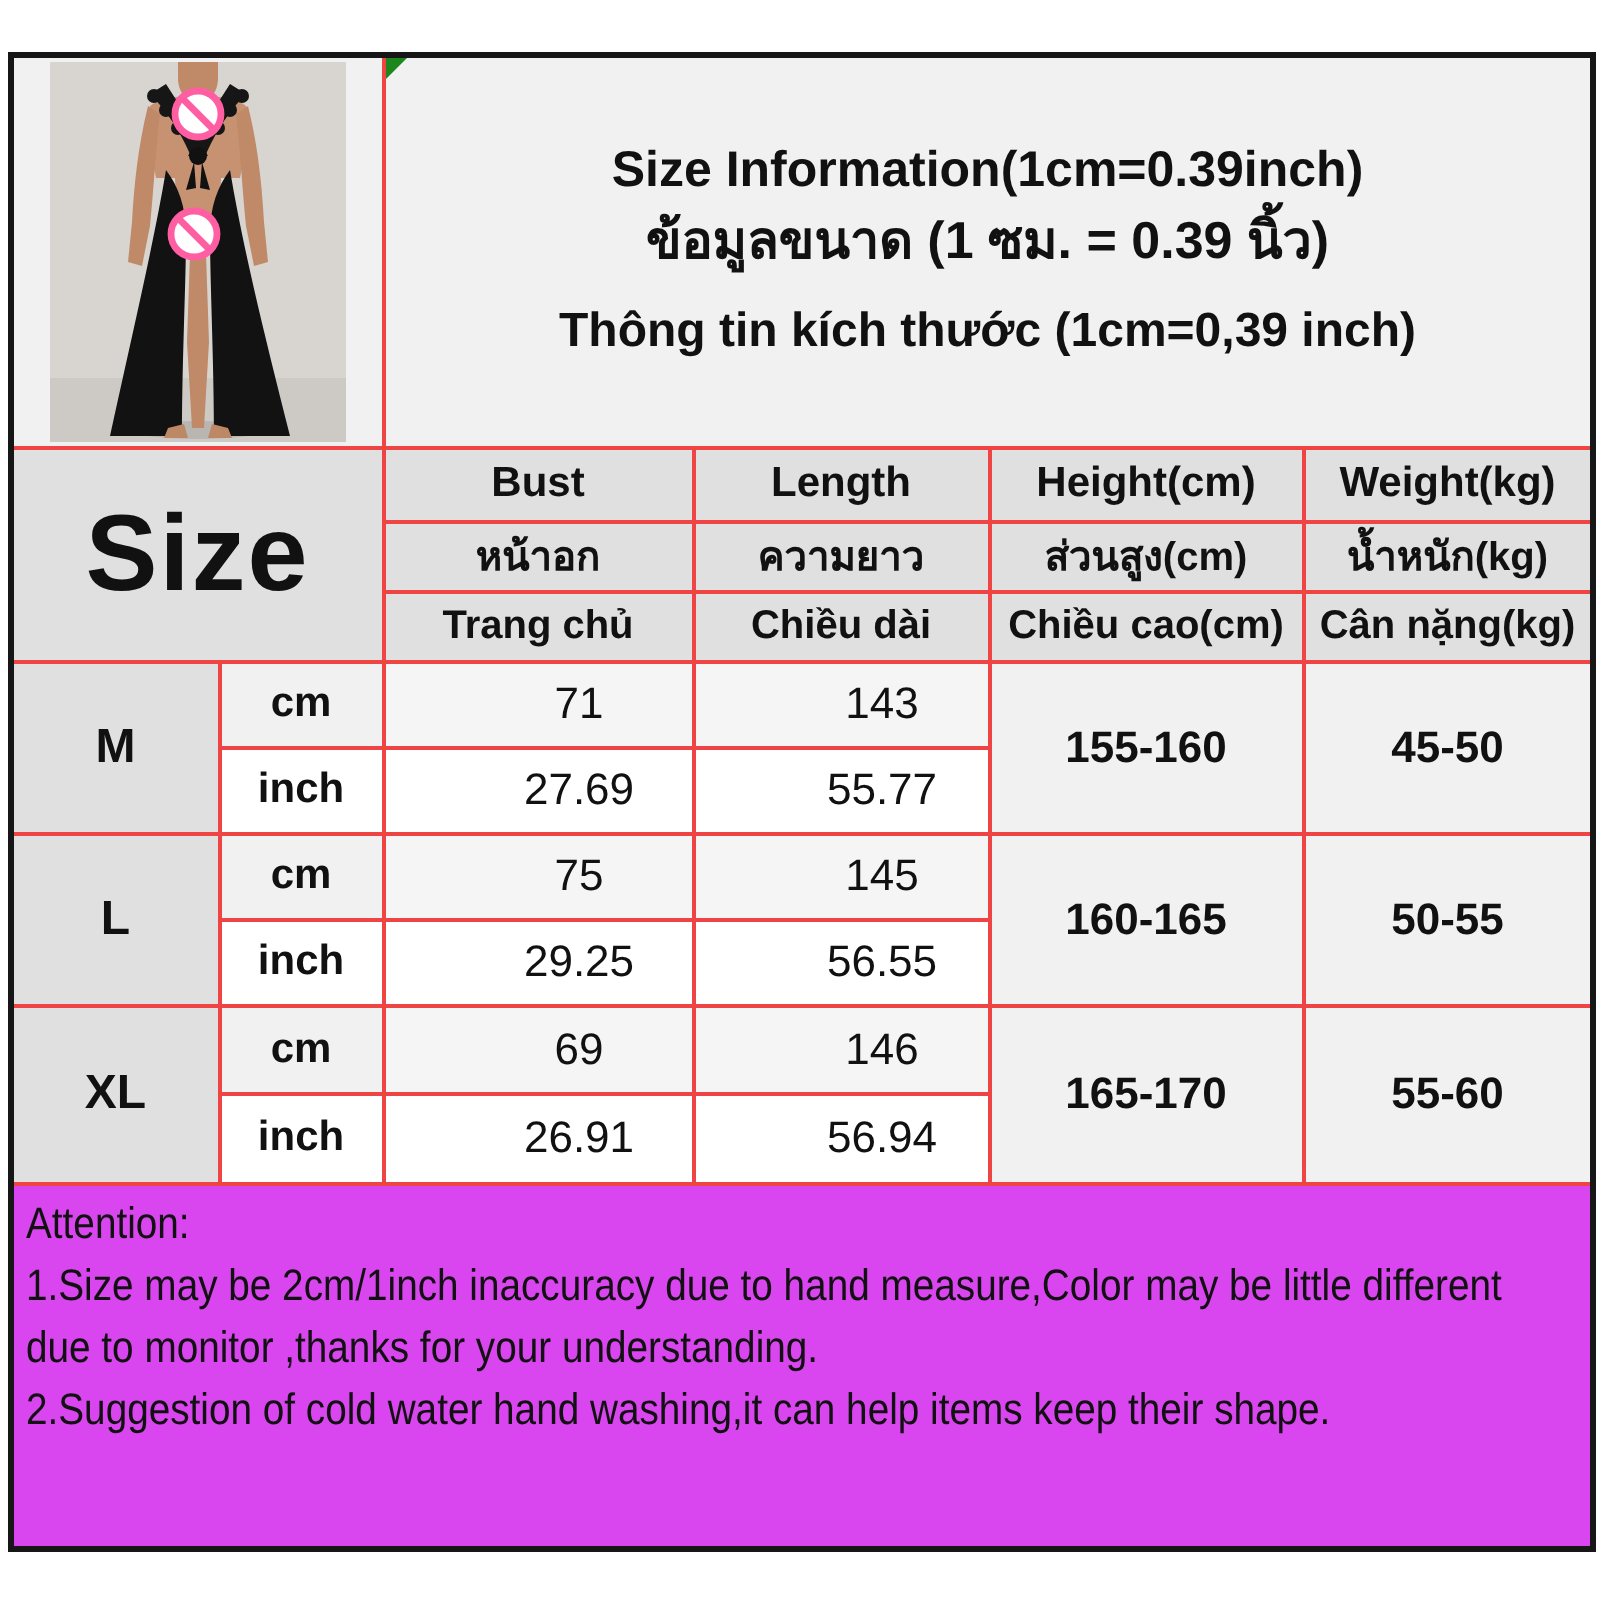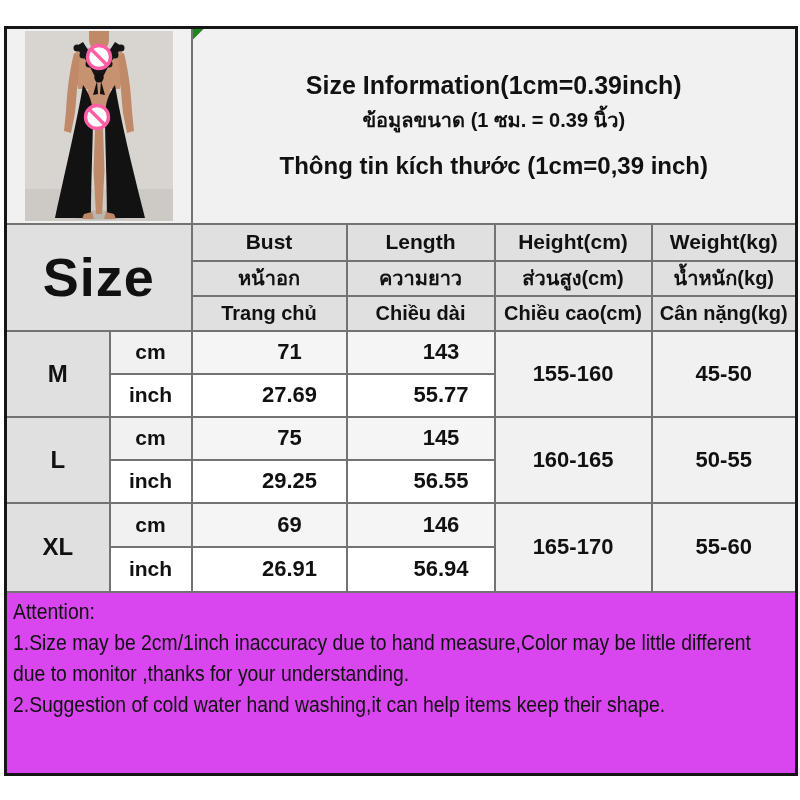--- a/index.html
+++ b/index.html
@@ -7,53 +7,53 @@
     width:800px;height:800px;background:#ffffff;
     font-family:"Liberation Sans","DejaVu Sans",sans-serif;color:#111;
   }
   .canvas{position:relative;width:800px;height:800px;background:#ffffff;overflow:hidden;}
 
   table.size-table{
     position:absolute;left:4px;top:26px;width:791px;
     border-collapse:collapse;table-layout:fixed;
     border:3px solid #161616;
   }
-  td{border:2px solid #737373;text-align:center;vertical-align:middle;padding:0;overflow:hidden;}
+  td{border:2px solid #ef4444;text-align:center;vertical-align:middle;padding:0;overflow:hidden;}
 
   
   .c-gray{background:#e0e0e0;margin-left:44px;}
   .c-light{background:#f1f1f1;}
   .c-vlight{background:#f5f5f5;}
   .c-white{background:#ffffff;}
 
   
   .photo-cell{background:#f1f1f1;}
   .photo-frame{width:148px;height:190px;margin:1px auto 0 auto;display:block;}
 
   
   .title-cell{background:#f1f1f1;position:relative;}
   .green-tri{
     position:absolute;top:0;left:0;width:11px;height:11px;
     background:#1d871d;clip-path:polygon(0 0,100% 0,0 100%);
   }
   .t-line{font-weight:bold;}
   .t1{font-size:25px;line-height:30px;margin-top:0;}
-  .t2{font-size:20px;line-height:30px;margin-top:5px;}
+  .t2{font-size:26px;line-height:30px;margin-top:5px;}
   .t3{font-size:24px;line-height:30px;margin-top:16px;}
 
   
   .big-size{font-size:54px;font-weight:bold;letter-spacing:1px;}
   .hdr{font-weight:bold;}
   .hdr-en{font-size:21px;}
   .hdr-th{font-size:20px;}
   .hdr-vi{font-size:20px;}
 
   .size-letter{font-size:24px;font-weight:bold;}
   .unit{font-size:21px;font-weight:bold;margin-left:19px;}
-  .num{font-size:22px;font-weight:bold;padding-left:41px;}
+  .num{font-size:22px;font-weight:normal;padding-left:41px;}
   .range{font-size:22px;font-weight:bold;}
 
   
   .attention-cell{text-align:left;vertical-align:top;background:#d946ef;padding:3px 0 0 6px;}
   .att-line{
     font-size:22px;line-height:31px;white-space:nowrap;
     transform:scaleX(0.88);transform-origin:0 50%;
   }
 </style>
 </head>

